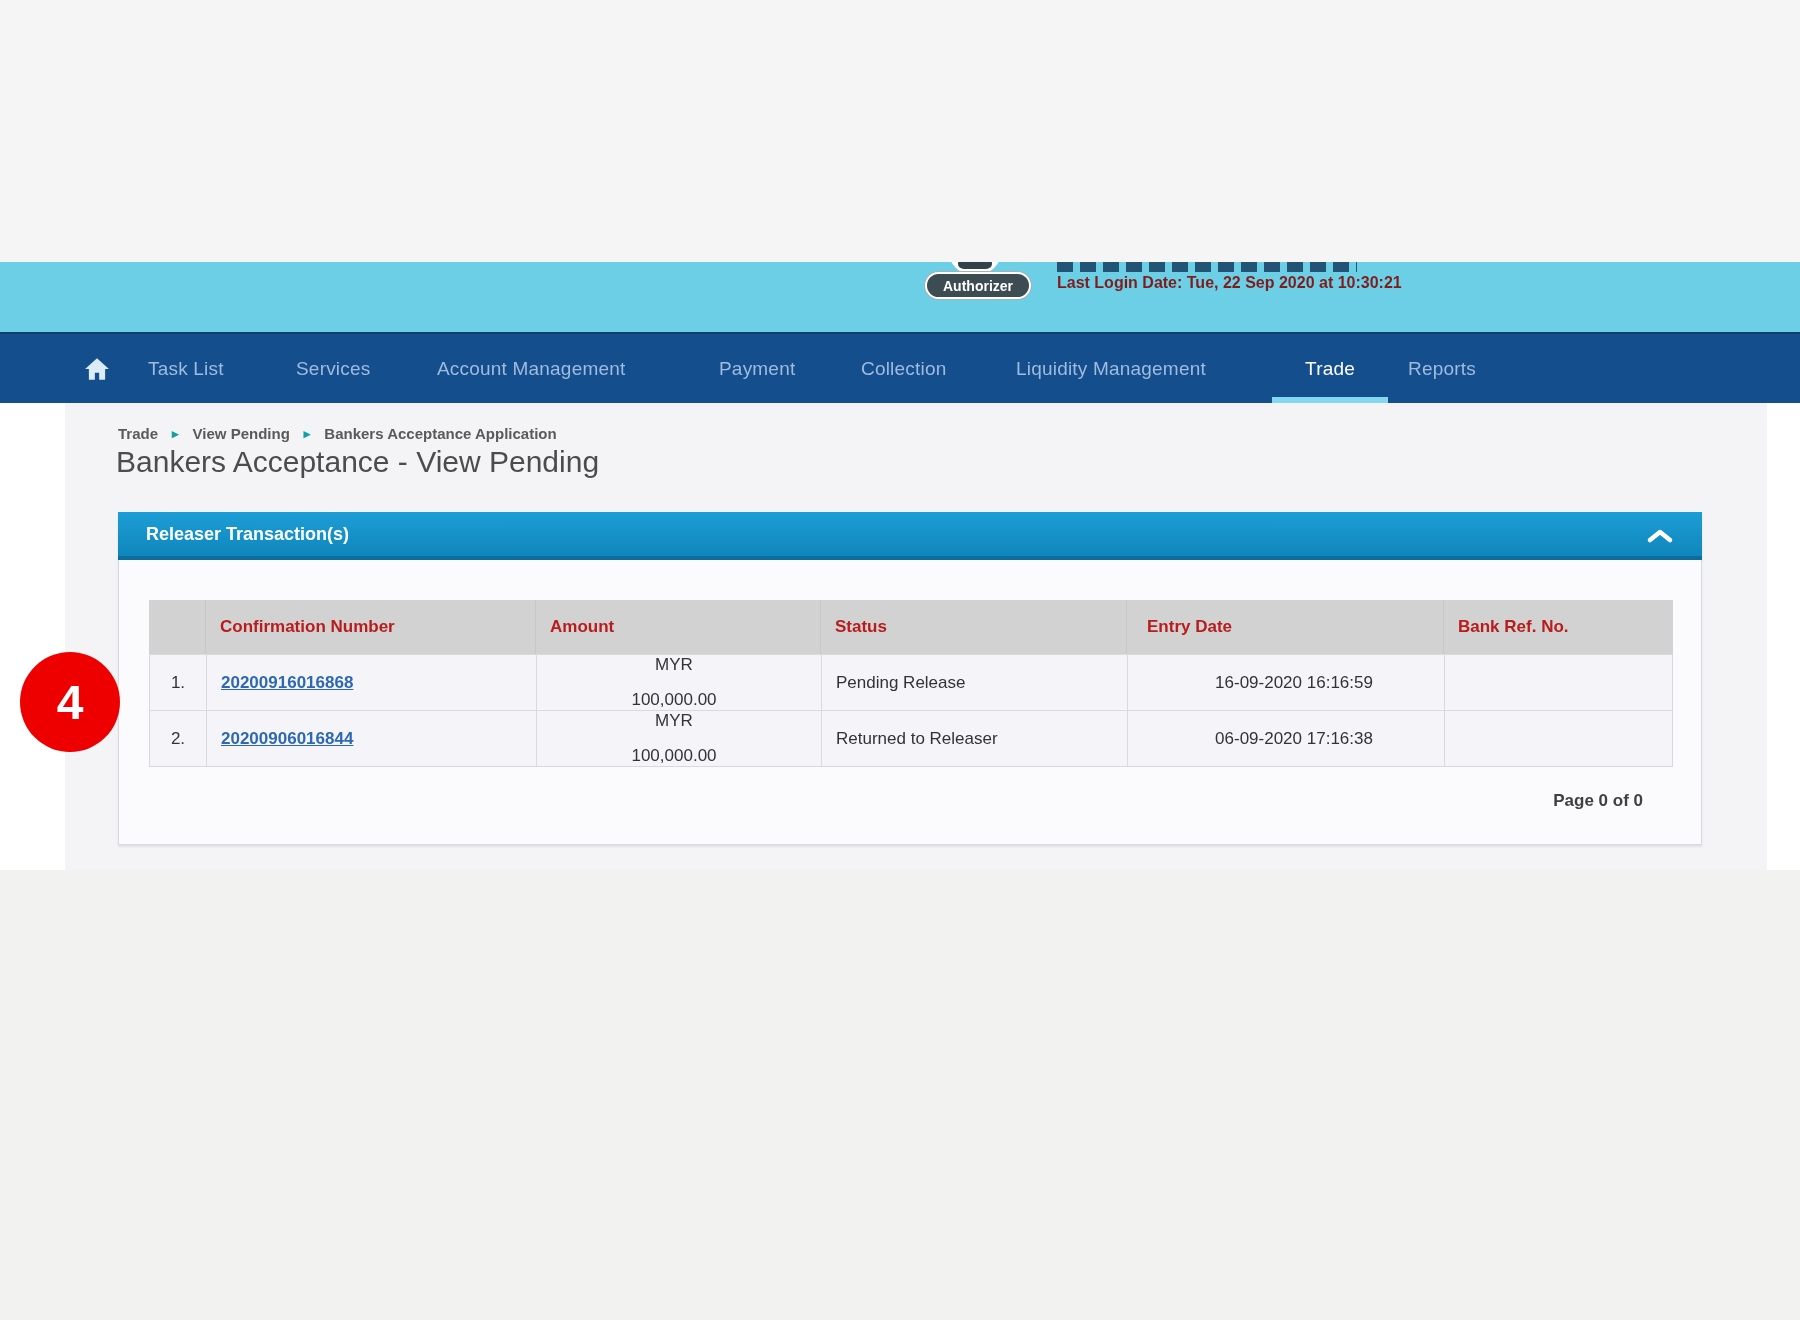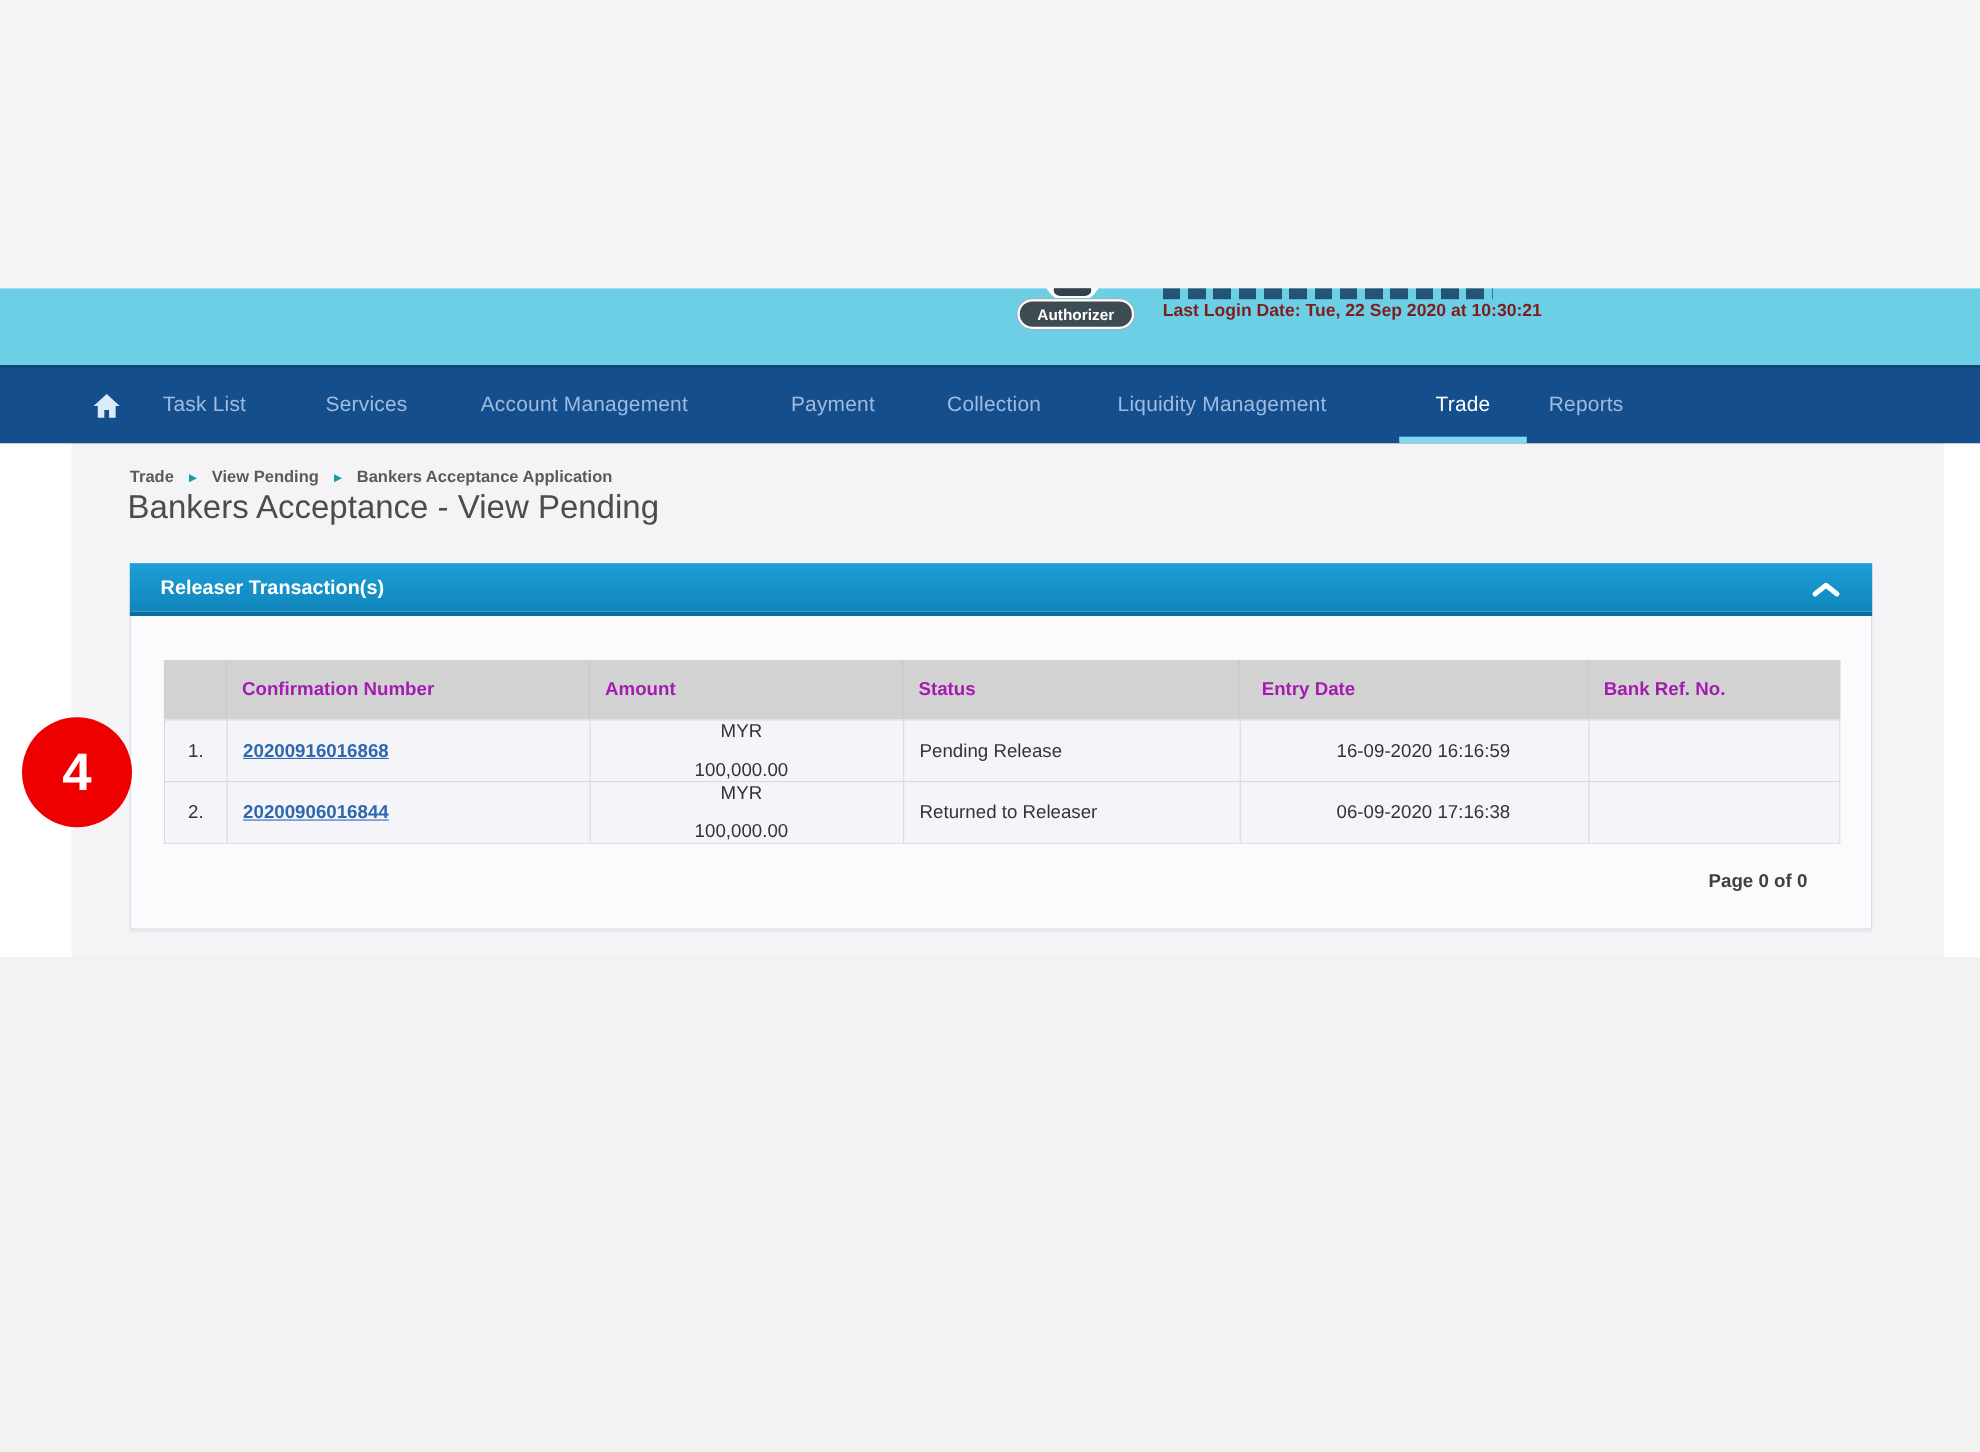--- a/index.html
+++ b/index.html
@@ -44,21 +44,21 @@
     background:#fbfbfd; border:1px solid #d9d9e1; box-shadow:0 2px 2px rgba(0,0,0,.08); }
   .panel-header { position:absolute; left:-1px; top:-1px; width:1584px; height:48px;
     background:linear-gradient(#1d9ed6,#0f86bc); border-bottom:4px solid #0a6f9f;
     display:flex; align-items:center; }
   .panel-title { color:#ffffff; font-size:18px; font-weight:700; margin-left:28px; }
   .panel-chevron { position:absolute; right:28px; top:16px; cursor:pointer; }
   
   .table { position:absolute; left:30px; top:88px; width:1524px;
     border-left:1px solid #d8d8de; border-right:1px solid #d8d8de; border-bottom:1px solid #d8d8de; }
   .trow { display:grid; grid-template-columns:56px 330px 285px 306px 317px 226px; align-items:center; }
-  .thead { height:54px; background:#d2d2d2; color:#a21caf; font-weight:700; font-size:17px;
+  .thead { height:54px; background:#d2d2d2; color:#b91c1c; font-weight:700; font-size:17px;
     margin:-1px -1px 0 -1px; border:none; }
   .thead .tcell { border-left:1px solid #c7c7c7; }
   .thead .tcell:first-child { border-left:none; }
   .tbody-row { height:56px; background:#f5f5f9; font-size:17px; color:#333333; border-top:1px solid #d9d9de; }
   .tbody-row:first-of-type { border-top:none; }
   .tcell { height:100%; display:flex; align-items:center; padding-left:14px; overflow:hidden; }
   .tbody-row .tcell { border-left:1px solid #dadade; }
   .tbody-row .tcell:first-child { border-left:none; }
   .cell-index { justify-content:center; padding-left:0; }
   .cell-amount { justify-content:space-between; padding-right:24px;flex-direction:column; }

